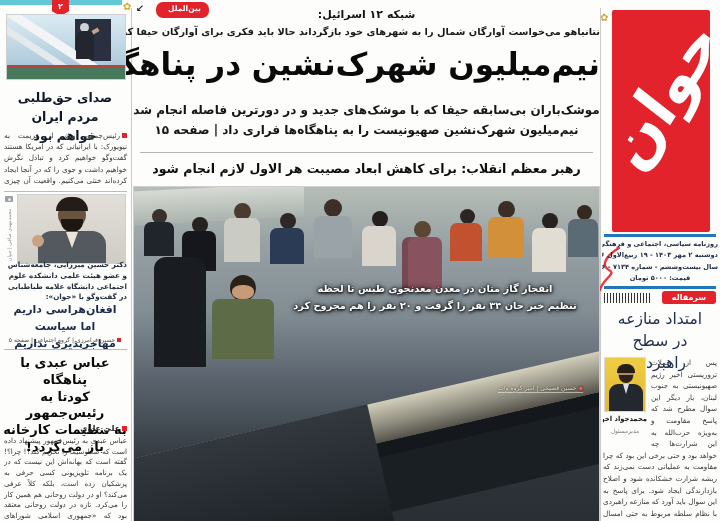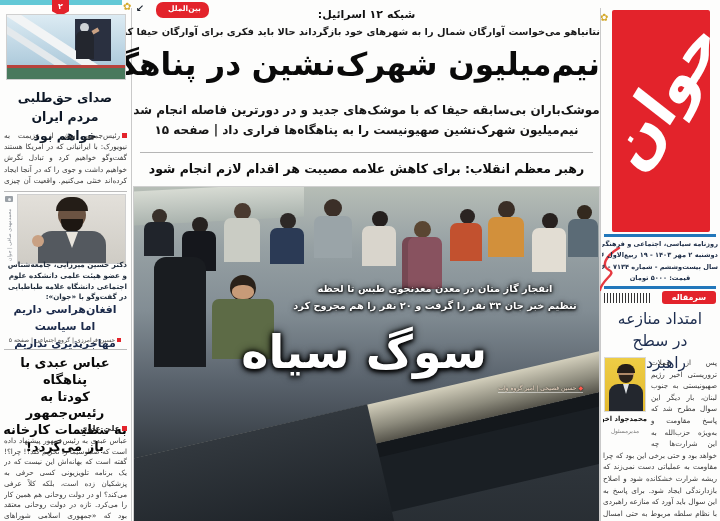--- a/index.html
+++ b/index.html
@@ -225,21 +225,21 @@
   </div>
 
   <div class="abs kicker1">شبکه ۱۲ اسرائیل:</div>
   <div class="abs kicker2">نتانیاهو می‌خواست آوارگان شمال را به شهرهای خود بازگرداند حالا باید فکری برای آوارگان حیفا کند</div>
   <div class="abs lead-headline">نیم‌میلیون شهرک‌نشین در پناهگاه</div>
   <div class="abs lead-deck">
     <div>موشک‌باران بی‌سابقه حیفا که با موشک‌های جدید و در دورترین فاصله انجام شد</div>
     <div>نیم‌میلیون شهرک‌نشین صهیونیست را به پناهگاه‌ها فراری داد | صفحه ۱۵</div>
   </div>
   <div class="abs hrule"></div>
-  <div class="abs leader-quote">رهبر معظم انقلاب: برای کاهش علامه مصیبت هر اقدام لازم انجام شود</div>
+  <div class="abs leader-quote">رهبر معظم انقلاب: برای کاهش ابعاد مصیبت هر الاول لازم انجام شود</div>
 
   <div class="abs photo">
     <div class="canopy"></div>
 
     <div class="sil" style="left:18px;top:22px;width:15px;height:15px;background:#38302a;"></div>
     <div class="torso" style="left:10px;top:35px;width:30px;height:34px;background:#20242b;"></div>
     <div class="sil" style="left:58px;top:30px;width:16px;height:16px;background:#262220;"></div>
     <div class="torso" style="left:48px;top:44px;width:34px;height:40px;background:#15171c;"></div>
     <div class="sil" style="left:100px;top:16px;width:17px;height:17px;background:#4a3a30;"></div>
     <div class="torso" style="left:90px;top:31px;width:36px;height:44px;background:#caccc4;"></div>
@@ -265,21 +265,20 @@
     <div class="torso" style="left:78px;top:112px;width:62px;height:60px;background:#5d6b46;"></div>
     <div class="torso" style="left:20px;top:70px;width:52px;height:110px;background:#191c20;border-radius:12px 12px 0 0;"></div>
 
     <div class="conveyor"></div>
     <div class="chute"></div>
 
     <div class="photo-lines">
       <div>انفجار گاز متان در معدن معدنجوی طبس تا لحظه</div>
       <div>تنظیم خبر جان ۳۴ نفر را گرفت و ۲۰ نفر را هم مجروح کرد</div>
     </div>
-    <div class="photo-title">سوگ سیاه</div>
     <div class="photo-credit"><span class="bullet">◆ </span><span>حسین فصیحی | امیر گروه وات</span></div>
   </div>
 
   <div class="lc-photo1">
     <div style="position:absolute;right:14px;top:4px;width:36px;height:42px;background:#2a3040;"></div>
     <div style="position:absolute;left:-16px;top:30px;width:150px;height:9px;background:#f2f4f5;transform:rotate(33deg);"></div>
     <div style="position:absolute;left:-22px;top:46px;width:150px;height:7px;background:#e4e9ec;transform:rotate(33deg);"></div>
     <div class="sil" style="position:absolute;right:36px;top:8px;width:9px;height:9px;background:#cfd3d6;border-radius:50%;"></div>
     <div style="position:absolute;right:31px;top:16px;width:18px;height:28px;border-radius:6px 6px 0 0;background:#23262e;"></div>
     <div style="position:absolute;right:26px;top:14px;width:7px;height:4px;background:#c9a183;transform:rotate(-30deg);"></div>

